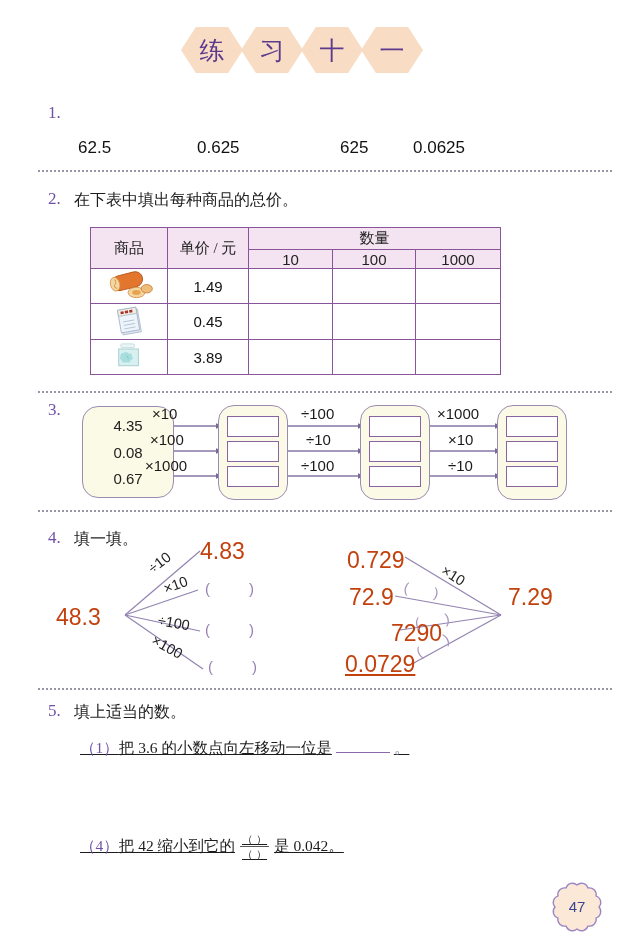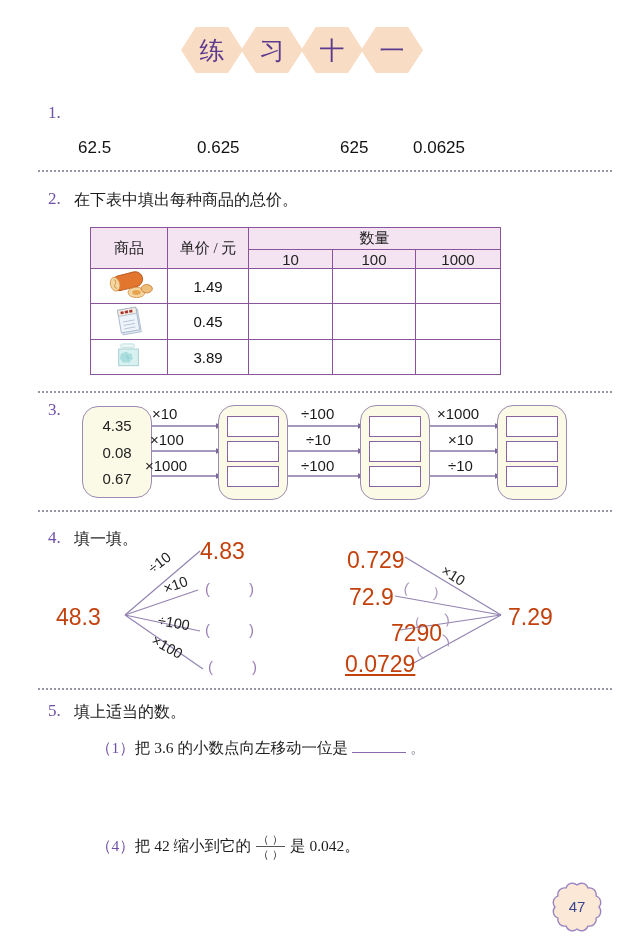--- a/index.html
+++ b/index.html
@@ -29,21 +29,21 @@
   .slot{position:absolute;left:8px;width:52px;height:21px;background:#fff;border:1.4px solid #8a64a0;box-sizing:border-box;}
   .oplabel{position:absolute;font-family:"Liberation Sans",sans-serif;font-size:15px;color:#1a1a1a;white-space:nowrap;}
   
   .big{font-family:"Liberation Sans",sans-serif;font-size:23px;color:#c2410c;white-space:nowrap;}
   .fan-label{position:absolute;font-family:"Liberation Sans",sans-serif;font-size:14.5px;color:#222;
              transform-origin:left center;white-space:nowrap;}
   .paren{color:#9a7fb5;font-size:15px;white-space:pre;letter-spacing:2px;font-family:"Liberation Sans",sans-serif;}
   .paren-rot{position:absolute;color:#a892bc;font-size:14px;white-space:pre;letter-spacing:2px;
              font-family:"Liberation Sans",sans-serif;transform-origin:left center;}
   
-  .q5-line{position:absolute;left:96px;font-size:15.5px;color:#1c1c1c;white-space:nowrap;}
+  .q5-line{position:absolute;left:80px;font-size:15.5px;color:#1c1c1c;white-space:nowrap;text-decoration:underline;}
   .inum{color:#7050a8;}
   .blank{display:inline-block;border-bottom:1.4px solid #8a6aaa;height:13px;vertical-align:baseline;margin:0 4px;}
   .w1{width:54px;} .w2{width:36px;}
   .period{color:#8d87a0;}
   .frac{display:inline-block;vertical-align:middle;text-align:center;font-size:11px;line-height:1.3;color:#333;
         margin:0 5px;font-family:"Liberation Sans",sans-serif;white-space:pre;}
   .frac .ftop{border-bottom:1.2px solid #555;padding:0 2px;display:block;}
   .frac .fbot{display:block;padding:0 2px;}
   svg.layer{position:absolute;left:0;pointer-events:none;}
 </style>
@@ -169,21 +169,21 @@
       <line x1="152" y1="81" x2="222" y2="81" marker-end="url(#arr)"></line>
       <line x1="283" y1="31" x2="364" y2="31" marker-end="url(#arr)"></line>
       <line x1="283" y1="56" x2="364" y2="56" marker-end="url(#arr)"></line>
       <line x1="283" y1="81" x2="364" y2="81" marker-end="url(#arr)"></line>
       <line x1="425" y1="31" x2="501" y2="31" marker-end="url(#arr)"></line>
       <line x1="425" y1="56" x2="501" y2="56" marker-end="url(#arr)"></line>
       <line x1="425" y1="81" x2="501" y2="81" marker-end="url(#arr)"></line>
     </g>
   </svg>
 
-  <div class="rbox srcbox" style="left:82px;top:406px;width:70px;height:92px;align-items:center;">
+  <div class="rbox srcbox" style="left:82px;top:406px;width:92px;height:92px;align-items:center;">
     <span>4.35</span>
     <span>0.08</span>
     <span>0.67</span>
   </div>
 
   <span class="oplabel" style="left:152px;top:405px;">×10</span>
   <span class="oplabel" style="left:150px;top:431px;">×100</span>
   <span class="oplabel" style="left:145px;top:457px;">×1000</span>
 
   <div class="rbox" style="left:218px;top:405px;width:70px;height:95px;">
@@ -241,21 +241,21 @@
   <span class="abs paren" style="left:208px;top:658px;">(      )</span>
 
   <span class="abs big" style="left:347px;top:547px;">0.729</span>
   <span class="abs big" style="left:349px;top:584px;">72.9</span>
   <span class="abs big" style="left:349px;top:620px;margin-left:42px;">7290</span>
   <span class="abs big" style="left:345px;top:651px;text-decoration:underline;">0.0729</span>
   <span class="fan-label" style="left:443px;top:561px;transform:rotate(32deg);">×10</span>
   <span class="paren-rot" style="left:404px;top:579px;transform:rotate(10deg);">(    )</span>
   <span class="paren-rot" style="left:415px;top:615px;transform:rotate(-8deg);">(    )</span>
   <span class="paren-rot" style="left:417px;top:645px;transform:rotate(-26deg);">(    )</span>
-  <span class="abs big" style="left:508px;top:604px;">7.29</span>
+  <span class="abs big" style="left:508px;top:584px;">7.29</span>
 
   <div class="sep" style="top:688px;"></div>
 
   <span class="abs qnum" style="left:48px;top:701px;">5.</span>
   <span class="abs qtext" style="left:74px;top:702px;">填上适当的数。</span>
 
   <div class="q5-line" style="top:738px;">
     <span class="inum">（1）</span><span>把 3.6 的小数点向左移动一位是</span><span class="blank w1"></span><span class="period">。</span>
   </div>
   <div class="q5-line" style="top:832px;display:flex;align-items:center;">

